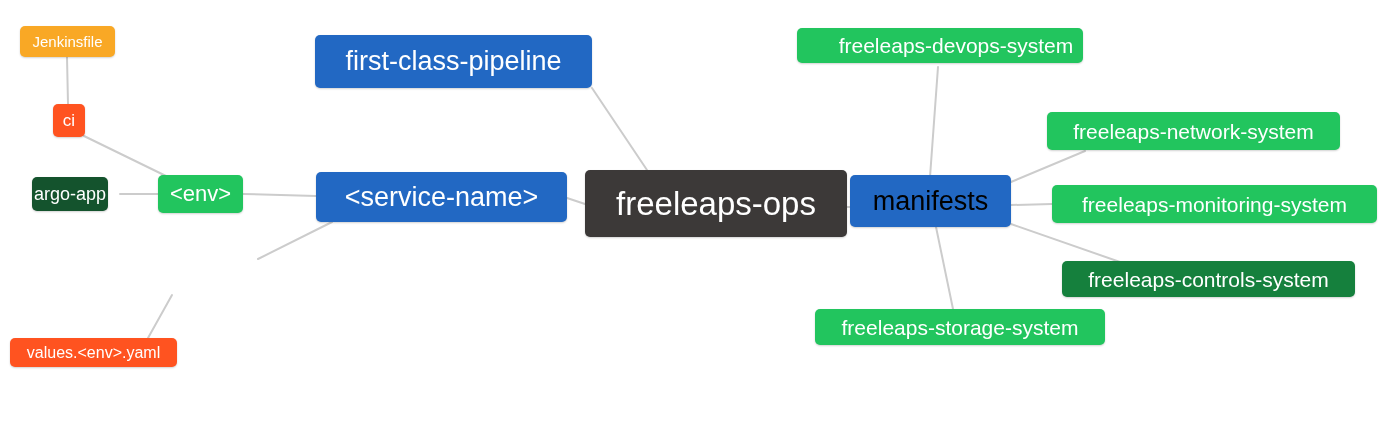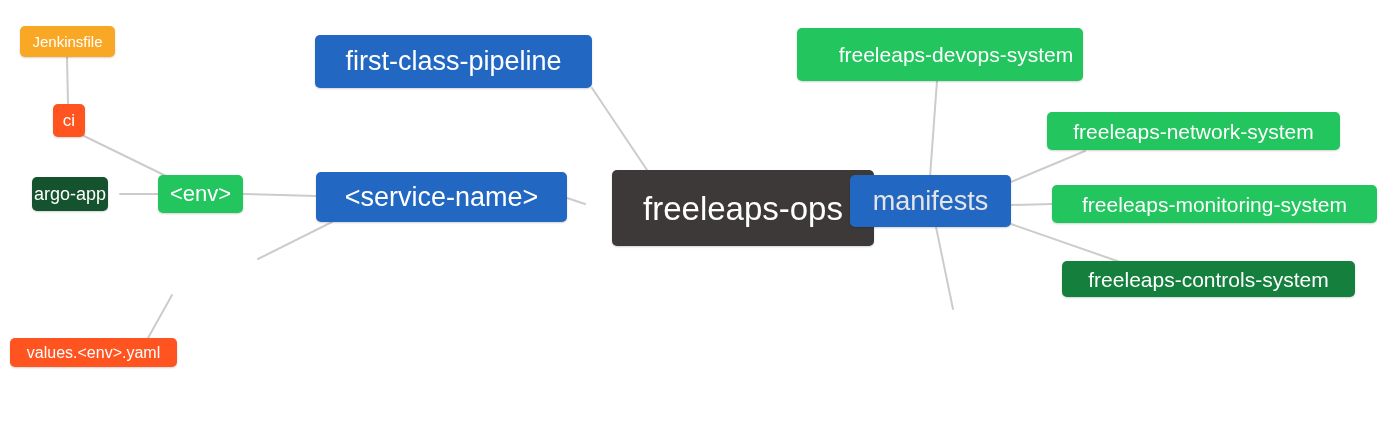--- a/index.html
+++ b/index.html
@@ -51,19 +51,20 @@
       <line x1="1011" y1="224" x2="1120" y2="262" stroke="#cccccc" stroke-width="2" stroke-linecap="round"></line>
       <line x1="936" y1="227" x2="953" y2="309" stroke="#cccccc" stroke-width="2" stroke-linecap="round"></line>
     </svg>
 <div class="node" style="left: 20px; top: 26px; width: 95px; height: 31px; font-size: 15px; background: rgb(249, 168, 37); color: rgb(255, 255, 255);">Jenkinsfile</div>
     <div class="node" style="left: 53px; top: 104px; width: 32px; height: 33px; font-size: 17px; background: rgb(255, 83, 32); color: rgb(255, 255, 255);">ci</div>
     <div class="node" style="left: 32px; top: 177px; width: 76px; height: 34px; font-size: 18px; background: #14532d; color: rgb(255, 255, 255);">argo-app</div>
     <div class="node" style="left: 158px; top: 175px; width: 85px; height: 38px; font-size: 22px; background: rgb(34, 197, 94); color: rgb(255, 255, 255);">&lt;env&gt;</div>
     <div class="node" style="left: 10px; top: 338px; width: 167px; height: 29px; font-size: 16px; background: rgb(255, 83, 32); color: rgb(255, 255, 255);">values.&lt;env&gt;.yaml</div>
     <div class="node" style="left: 315px; top: 35px; width: 277px; height: 53px; font-size: 27px; background: rgb(34, 104, 195); color: rgb(255, 255, 255);">first-class-pipeline</div>
     <div class="node" style="left: 316px; top: 172px; width: 251px; height: 50px; font-size: 27px; background: rgb(34, 104, 195); color: rgb(255, 255, 255);">&lt;service-name&gt;</div>
-    <div class="node" style="left: 585px; top: 170px; width: 262px; height: 76px; font-size: 33px; background: rgb(60, 57, 56); color: rgb(255, 255, 255); margin-left: 27px;">freeleaps-ops</div>
-    <div class="node" style="left: 850px; top: 175px; width: 161px; height: 52px; font-size: 27px; background: rgb(34, 104, 195); color: #e5e5e5;">manifests</div>
-    <div class="node" style="left: 797px; top: 28px; width: 286px; height: 53px; font-size: 21px; background: rgb(34, 197, 94); color: rgb(255, 255, 255); padding-left: 32px;">freeleaps-devops-system</div>
+    <div class="node" style="left: 585px; top: 170px; width: 262px; height: 67px; font-size: 33px; background: rgb(60, 57, 56); color: rgb(255, 255, 255);">freeleaps-ops</div>
+    <div class="node" style="left: 850px; top: 175px; width: 161px; height: 52px; font-size: 27px; background: rgb(34, 104, 195); color: #000000;">manifests</div>
+    <div class="node" style="left: 797px; top: 28px; width: 286px; height: 35px; font-size: 21px; background: rgb(34, 197, 94); color: rgb(255, 255, 255); padding-left: 32px;">freeleaps-devops-system</div>
     <div class="node" style="left: 1047px; top: 112px; width: 293px; height: 38px; font-size: 21px; background: rgb(34, 197, 94); color: rgb(255, 255, 255);">freeleaps-network-system</div>
     <div class="node" style="left: 1052px; top: 185px; width: 325px; height: 38px; font-size: 21px; background: rgb(34, 197, 94); color: rgb(255, 255, 255);">freeleaps-monitoring-system</div>
     <div class="node" style="left: 1062px; top: 261px; width: 293px; height: 36px; font-size: 21px; background: #15803d; color: rgb(255, 255, 255);">freeleaps-controls-system</div>
+    <div class="node" style="left: 815px; top: 309px; width: 290px; height: 36px; font-size: 21px; background: rgb(34, 197, 94); color: rgb(255, 255, 255);">freeleaps-storage-system</div>
   </div>
 
 </body></html>

